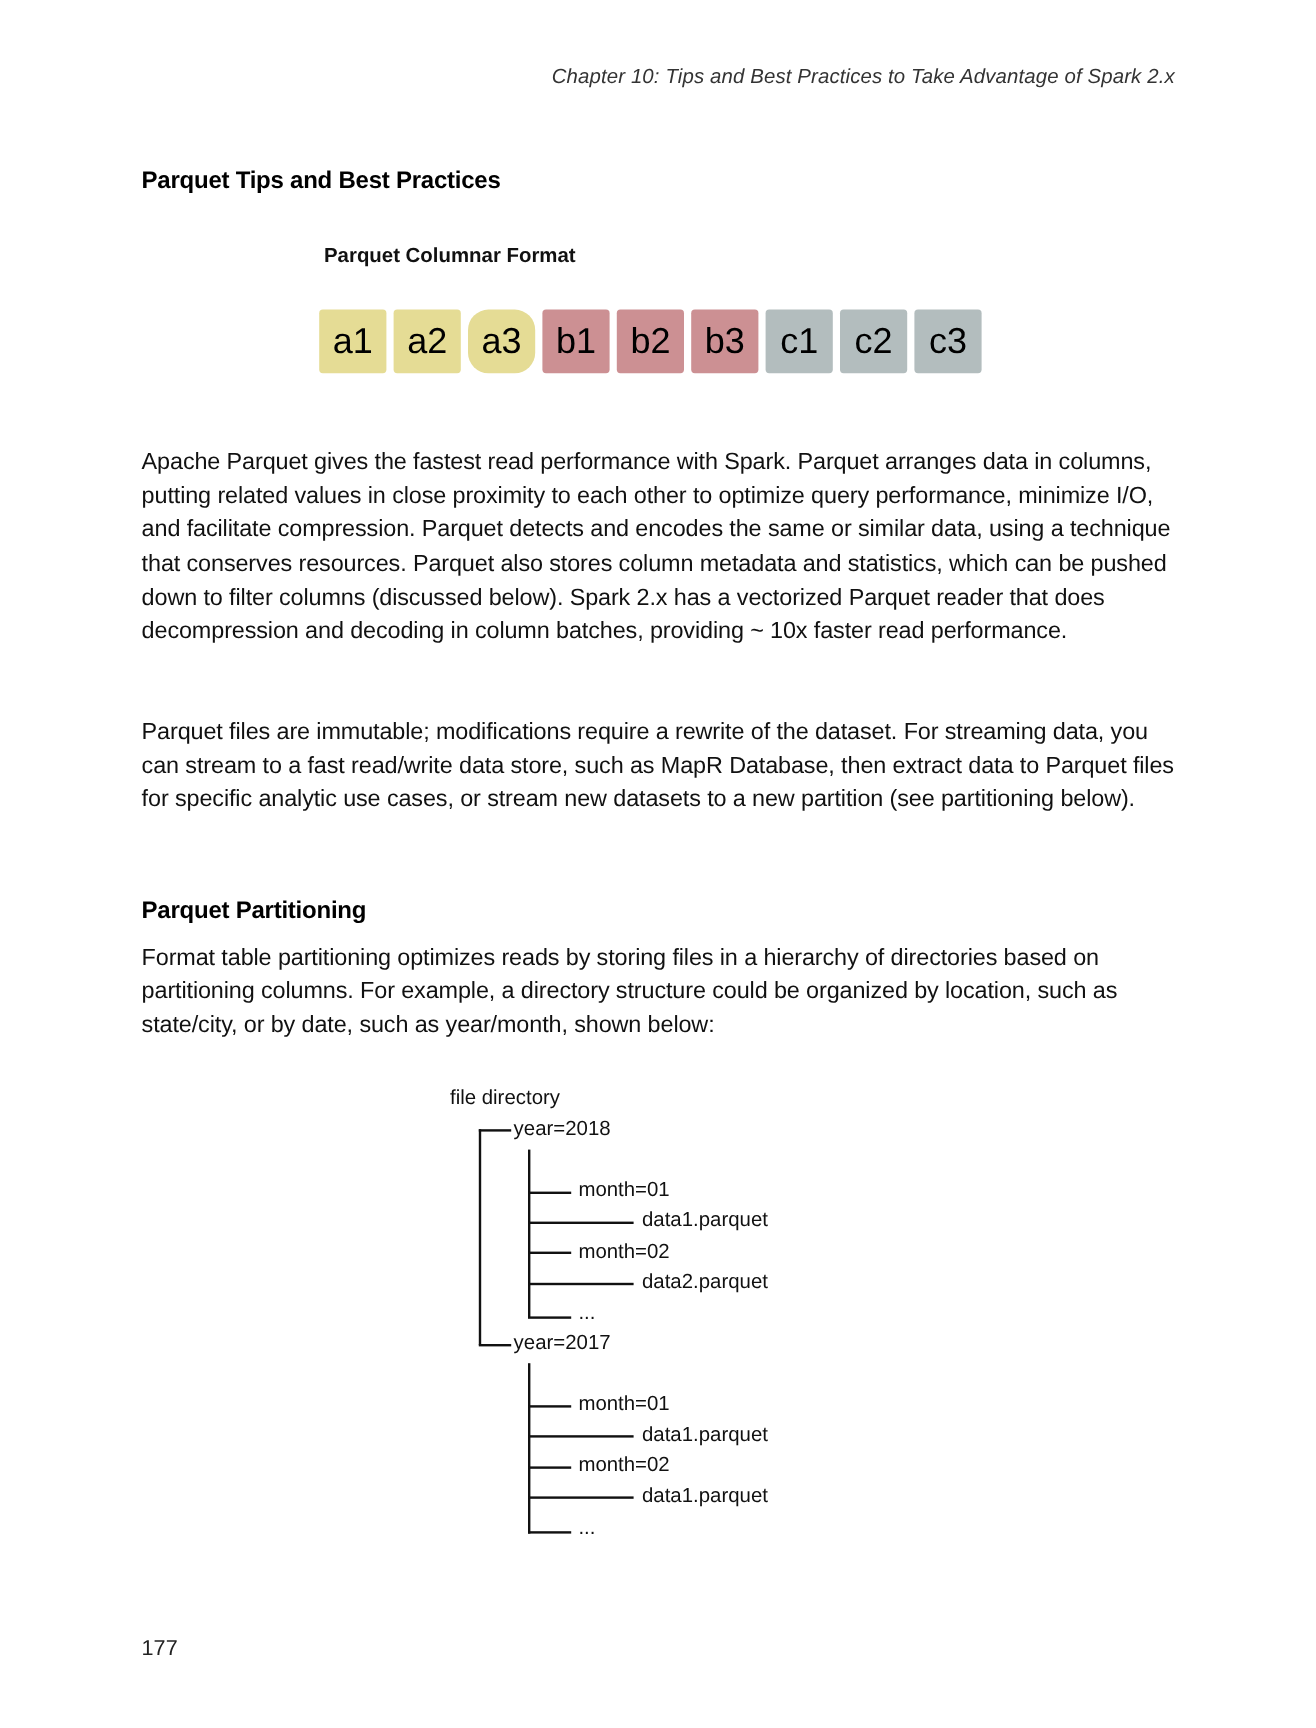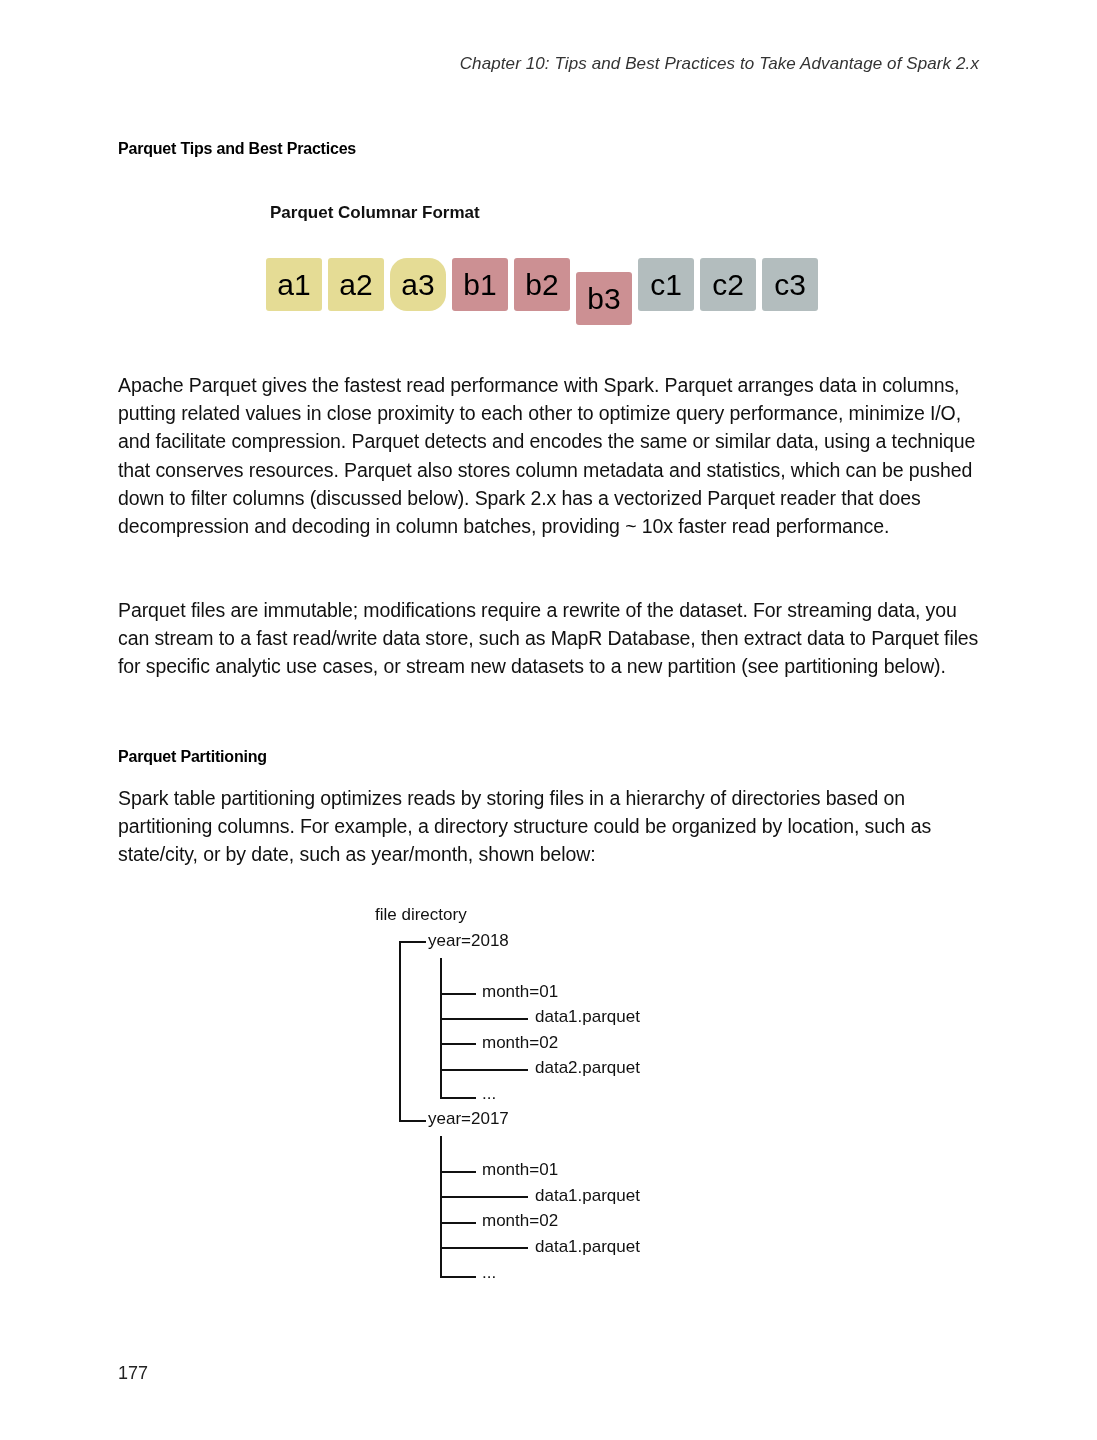--- a/index.html
+++ b/index.html
@@ -1,20 +1,20 @@
 <!DOCTYPE html>
 <html><head>
 <meta charset="utf-8">
 <style>
   html, body { margin: 0; padding: 0; background: #ffffff; }
   body { width: 1097px; height: 1440px; position: relative; overflow: hidden;
          font-family: "Liberation Sans", "DejaVu Sans", sans-serif; color: #111; }
   .header { position: absolute; top: 54px; right: 118px; font-size: 17px; font-style: italic;
             color: #333; letter-spacing: 0.1px; }
-  .h2 { position: absolute; left: 118px; font-size: 16px; font-weight: bold; color: #000;
+  .h2 { position: absolute; left: 118px; font-size: 20px; font-weight: bold; color: #000;
         letter-spacing: -0.2px; }
   .fig-title { position: absolute; left: 270px; top: 203px; font-size: 17px; font-weight: bold; }
   .blocks { position: absolute; left: 266px; top: 258px; display: flex; gap: 6px; }
   .block { width: 56px; height: 53px; border-radius: 3px; display: flex; align-items: center;
            justify-content: center; font-size: 30px; color: #000000; }
   .para { position: absolute; left: 118px; width: 870px; font-size: 19.5px; line-height: 28.2px;
           color: #111; margin: 0; letter-spacing: -0.1px; }
   .tree { position: absolute; left: 0; top: 0; width: 1097px; height: 1440px; pointer-events: none; padding-left: 38px; }
   .tree-label { position: absolute; font-size: 17px; color: #111; white-space: nowrap; }
   .line { position: absolute; background: #111; }
@@ -28,32 +28,32 @@
 <div class="h2" style="top:140px;">Parquet Tips and Best Practices</div>
 
 <div class="fig-title">Parquet Columnar Format</div>
 
 <div class="blocks">
   <div class="block" style="background:#e5dc95;">a1</div>
   <div class="block" style="background:#e5dc95;">a2</div>
   <div class="block" style="background:#e5dc95;border-radius:17px;">a3</div>
   <div class="block" style="background:#cc9093;">b1</div>
   <div class="block" style="background:#cc9093;">b2</div>
-  <div class="block" style="background:#cc9093;margin-top:14px;">b3</div>
+  <div class="block" style="background:#cc9093;">b3</div>
   <div class="block" style="background:#b3bdbe;">c1</div>
   <div class="block" style="background:#b3bdbe;">c2</div>
   <div class="block" style="background:#b3bdbe;">c3</div>
 </div>
 
 <p class="para" style="top:371px;">Apache Parquet gives the fastest read performance with Spark. Parquet arranges data in columns, putting related values in close proximity to each other to optimize query performance, minimize I/O, and facilitate compression. Parquet detects and encodes the same or similar data, using a technique that conserves resources. Parquet also stores column metadata and statistics, which can be pushed down to filter columns (discussed below). Spark 2.x has a vectorized Parquet reader that does decompression and decoding in column batches, providing ~ 10x faster read performance.</p>
 <p class="para" style="top:596px;">Parquet files are immutable; modifications require a rewrite of the dataset. For streaming data, you can stream to a fast read/write data store, such as MapR Database, then extract data to Parquet files for specific analytic use cases, or stream new datasets to a new partition (see partitioning below).</p>
 
 <div class="h2" style="top:748px;">Parquet Partitioning</div>
 
-<p class="para" style="top:784px;">Spark table partitioning optimizes reads by storing files in a hierarchy of directories based on partitioning columns. For example, a directory structure could be organized by location, such as state/city, or by date, such as year/month, shown below:</p>
+<p class="para" style="top:784px;">Format table partitioning optimizes reads by storing files in a hierarchy of directories based on partitioning columns. For example, a directory structure could be organized by location, such as state/city, or by date, such as year/month, shown below:</p>
 
 <div class="tree">
   <div class="tree-label" style="left:375px; top:905px;">file directory</div>
 
   <div class="line" style="left:399px; top:941px; width:2px; height:180px;"></div>
   <div class="line" style="left:399px; top:941px; width:27px; height:2px;"></div>
   <div class="line" style="left:399px; top:1120px; width:27px; height:2px;"></div>
 
   <div class="tree-label" style="left:428px; top:931px;">year=2018</div>
 

